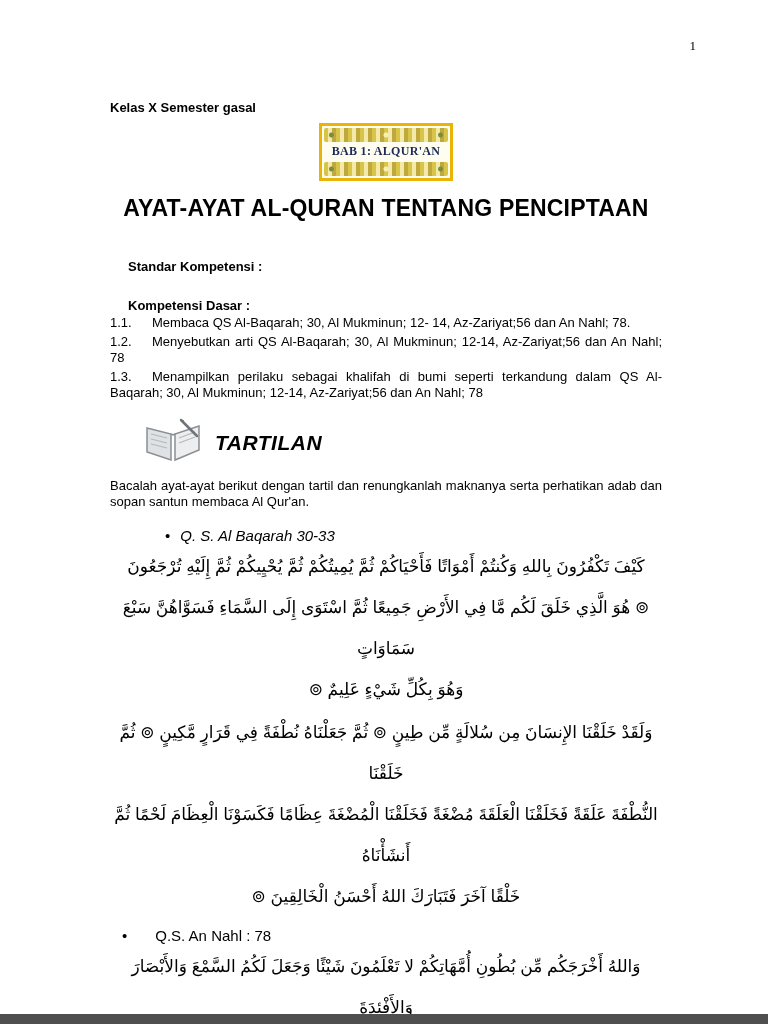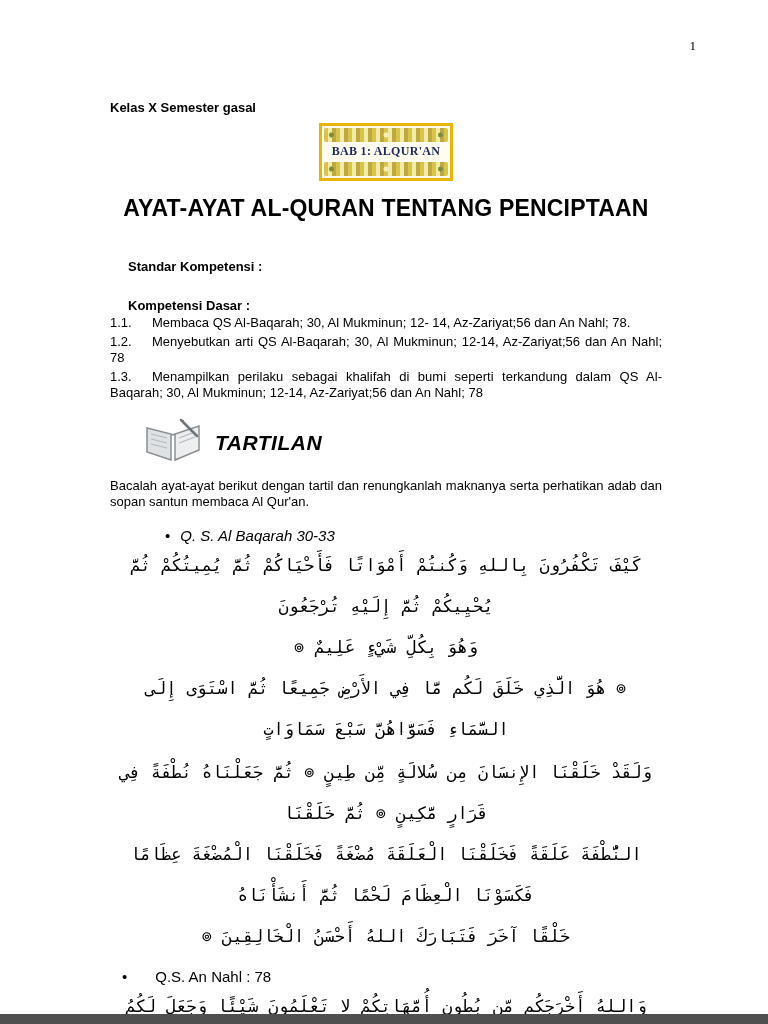--- a/index.html
+++ b/index.html
@@ -103,21 +103,21 @@
   .verse-label { font-size: 15px; }
   .verse-label::before { content: "\2022"; }
   .vl-1 { margin-top: 6px; padding-left: 55px; font-style: italic; }
   .vl-1::before { margin-right: 10px; font-style: normal; }
   .vl-2 { margin-top: 6px; padding-left: 12px; }
   .vl-3 { margin-top: 10px; padding-left: 12px; }
   .vl-2::before, .vl-3::before { margin-right: 28px; }
 
   .arabic {
     direction: rtl;
-    font-family: Liberation Mono, monospace;
+    font-family: Liberation Sans, sans-serif;
     font-size: 17px;
     text-align: center;
     margin-top: 2px;
   }
   .arabic .line { line-height: 41px; }
 
   .bottom-bar {
     position: absolute;
     left: 0; bottom: 0;
     width: 100%; height: 10px;
@@ -167,22 +167,22 @@
         </svg>
       </span>
       <span class="tartilan-heading">TARTILAN</span>
     </div>
 
     <p class="intro">Bacalah ayat-ayat berikut dengan tartil dan renungkanlah maknanya serta perhatikan adab dan sopan santun membaca Al Qur'an.</p>
 
     <div class="verse-label vl-1">Q. S. Al Baqarah 30-33</div>
     <div class="arabic">
       <div class="line">كَيْفَ تَكْفُرُونَ بِاللهِ وَكُنتُمْ أَمْوَاتًا فَأَحْيَاكُمْ ثُمَّ يُمِيتُكُمْ ثُمَّ يُحْيِيكُمْ ثُمَّ إِلَيْهِ تُرْجَعُونَ</div>
+      <div class="line">⊚ هُوَ الَّذِي خَلَقَ لَكُم مَّا فِي الأَرْضِ جَمِيعًا ثُمَّ اسْتَوَى إِلَى السَّمَاءِ فَسَوَّاهُنَّ سَبْعَ سَمَاوَاتٍ</div>
       <div class="line">وَهُوَ بِكُلِّ شَيْءٍ عَلِيمٌ ⊚</div>
-      <div class="line">⊚ هُوَ الَّذِي خَلَقَ لَكُم مَّا فِي الأَرْضِ جَمِيعًا ثُمَّ اسْتَوَى إِلَى السَّمَاءِ فَسَوَّاهُنَّ سَبْعَ سَمَاوَاتٍ</div>
     </div>
 
     <div class="arabic">
       <div class="line">وَلَقَدْ خَلَقْنَا الإِنسَانَ مِن سُلالَةٍ مِّن طِينٍ ⊚ ثُمَّ جَعَلْنَاهُ نُطْفَةً فِي قَرَارٍ مَّكِينٍ ⊚ ثُمَّ خَلَقْنَا</div>
       <div class="line">النُّطْفَةَ عَلَقَةً فَخَلَقْنَا الْعَلَقَةَ مُضْغَةً فَخَلَقْنَا الْمُضْغَةَ عِظَامًا فَكَسَوْنَا الْعِظَامَ لَحْمًا ثُمَّ أَنشَأْنَاهُ</div>
       <div class="line">خَلْقًا آخَرَ فَتَبَارَكَ اللهُ أَحْسَنُ الْخَالِقِينَ ⊚</div>
     </div>
 
     <div class="verse-label vl-3">Q.S. An Nahl : 78</div>
     <div class="arabic">

